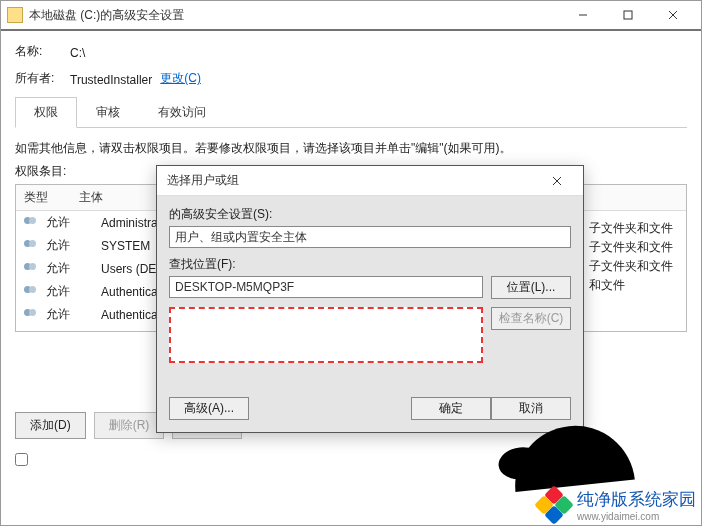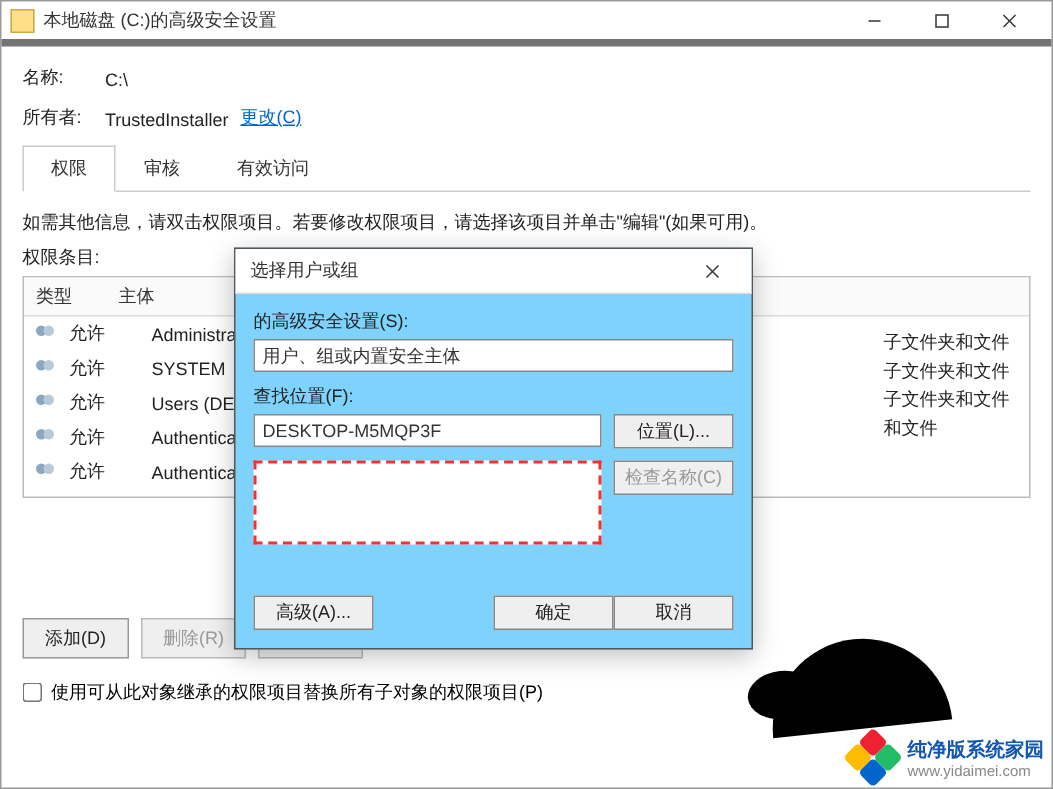--- a/index.html
+++ b/index.html
@@ -1,20 +1,20 @@
 <!DOCTYPE html>
 <html><head>
 <meta charset="utf-8">
 <style>
 * { box-sizing: border-box; margin: 0; padding: 0; font-family: "Microsoft YaHei", "Segoe UI", sans-serif; font-size: 12px; }
 body { background: #fff; width: 702px; height: 526px; position: relative; overflow: hidden; }
 
 
 .win { position: absolute; left: 0; top: 0; width: 702px; height: 526px; border: 1px solid #999; background: #fff; }
-.titlebar { height: 30px; display: flex; align-items: center; padding: 0 6px; border-bottom: 5px solid #737373; }
+.titlebar { height: 30px; display: flex; align-items: center; padding: 0 6px; border-bottom: 2px solid #737373; }
 .titlebar .ico { width: 16px; height: 16px; background: #ffe08a; border: 1px solid #caa84a; margin-right: 6px; }
 .titlebar .ttl { flex: 1; color: #333; }
 .titlebar .ctrls { display: flex; gap: 0; }
 .titlebar .cbtn { width: 45px; height: 28px; display: flex; align-items: center; justify-content: center; color: #555; }
 .titlebar .cbtn svg { width: 10px; height: 10px; }
 
 .content { padding: 12px 14px; }
 .row { display: flex; align-items: flex-end; margin-bottom: 10px; }
 .row .lbl { width: 55px; color: #222; }
 .row .val { color: #222; }
@@ -40,21 +40,21 @@
 .c-p { flex:1; }
 
 .btnrow { display:flex; gap:8px; margin-top: 20px; }
 .btn { padding: 4px 14px; border: 1px solid #999; background: #efefef; color: #222; min-width: 70px; text-align:center; }
 .btn.dis { color: #9a9a9a; border-color:#bbb; }
 
 .chkrow { margin-top: 14px; display:flex; align-items:center; }
 .chkrow input { margin-right:6px; }
 
 
-.modal { position: absolute; left: 156px; top: 165px; width: 346px; background: #7dd3fc; border: 1px solid #555; box-shadow: 0 4px 16px rgba(0,0,0,0.25); }
+.modal { position: absolute; left: 156px; top: 165px; width: 428px; background: #e5e5e5; border: 1px solid #555; box-shadow: 0 4px 16px rgba(0,0,0,0.25); }
 .modal .titlebar { background: #fff; border-bottom: 1px solid #ddd; }
 .modal .mbody { padding: 10px 12px 14px; }
 .modal .sec { margin-bottom: 8px; }
 .modal .slbl { color: #222; margin-bottom: 3px; display:block; }
 .modal .srow { display:flex; gap:8px; }
 .modal input.field { flex:1; height:22px; border:1px solid #888; padding: 2px 5px; background:#fff; color:#333; }
 .modal .sbtn { padding: 2px 4px; border:1px solid #888; background:#efefef; min-width:80px; text-align:center; color:#222; }
 .modal .sbtn.dis { color:#9a9a9a; }
 .modal .bigbox { border: 2px dashed #e33; height: 56px; background:#fff; }
 .modal .footer { display:flex; justify-content: space-between; padding: 12px 12px 12px; }
@@ -63,21 +63,21 @@
 .perm-txt { color:#222; }
 
 
 .wm { position:absolute; right:6px; bottom:4px; display:flex; align-items:center; gap:6px; }
 .wm .g { width: 34px; height: 34px; position:relative; }
 .wm .g .pet { position:absolute; width:14px; height:14px; border-radius:3px; }
 .wm .p1 { background:#e23; left:10px; top:0; transform:rotate(45deg);}
 .wm .p2 { background:#2b6; left:20px; top:10px; transform:rotate(45deg);}
 .wm .p3 { background:#06c; left:10px; top:20px; transform:rotate(45deg);}
 .wm .p4 { background:#fb0; left:0; top:10px; transform:rotate(45deg);}
-.wm .txt { color:#1256b3; font-weight:bold; font-size:13px; }
+.wm .txt { color:#1256b3; font-weight:normal; font-size:17px; }
 .wm .sub { color:#888; font-size:10px; }
 .blob { position:absolute; right:70px; bottom:40px; width:120px; height:60px; background:#000; border-radius: 60px 60px 0 0 / 60px 60px 0 0; transform: rotate(-6deg);}
 .blob::after{content:""; position:absolute; width:46px;height:32px; background:#000; border-radius:50%; left:-14px; top:16px;}
 </style>
 </head>
 <body>
 
 <div class="win">
   <div class="titlebar">
     <div class="ico"></div>
@@ -164,21 +164,20 @@
     <div style="height:60px"></div>
 
     <div class="btnrow">
       <div class="btn">添加(D)</div>
       <div class="btn dis">删除(R)</div>
       <div class="btn dis">查看(V)</div>
     </div>
 
     <div class="chkrow">
       <input type="checkbox" style="">
-      <label>使用可从此对象继承的权限项目替换所有子对象的权限项目(P)</label>
     </div>
   </div>
 </div>
 
 <div class="modal">
   <div class="titlebar">
     <div class="ttl" style="padding-left:4px">选择用户或组</div>
     <div class="cbtn" style="width:40px">
         <svg viewBox="0 0 10 10">
           <line x1="1" y1="1" x2="9" y2="9" stroke="#333"></line>

